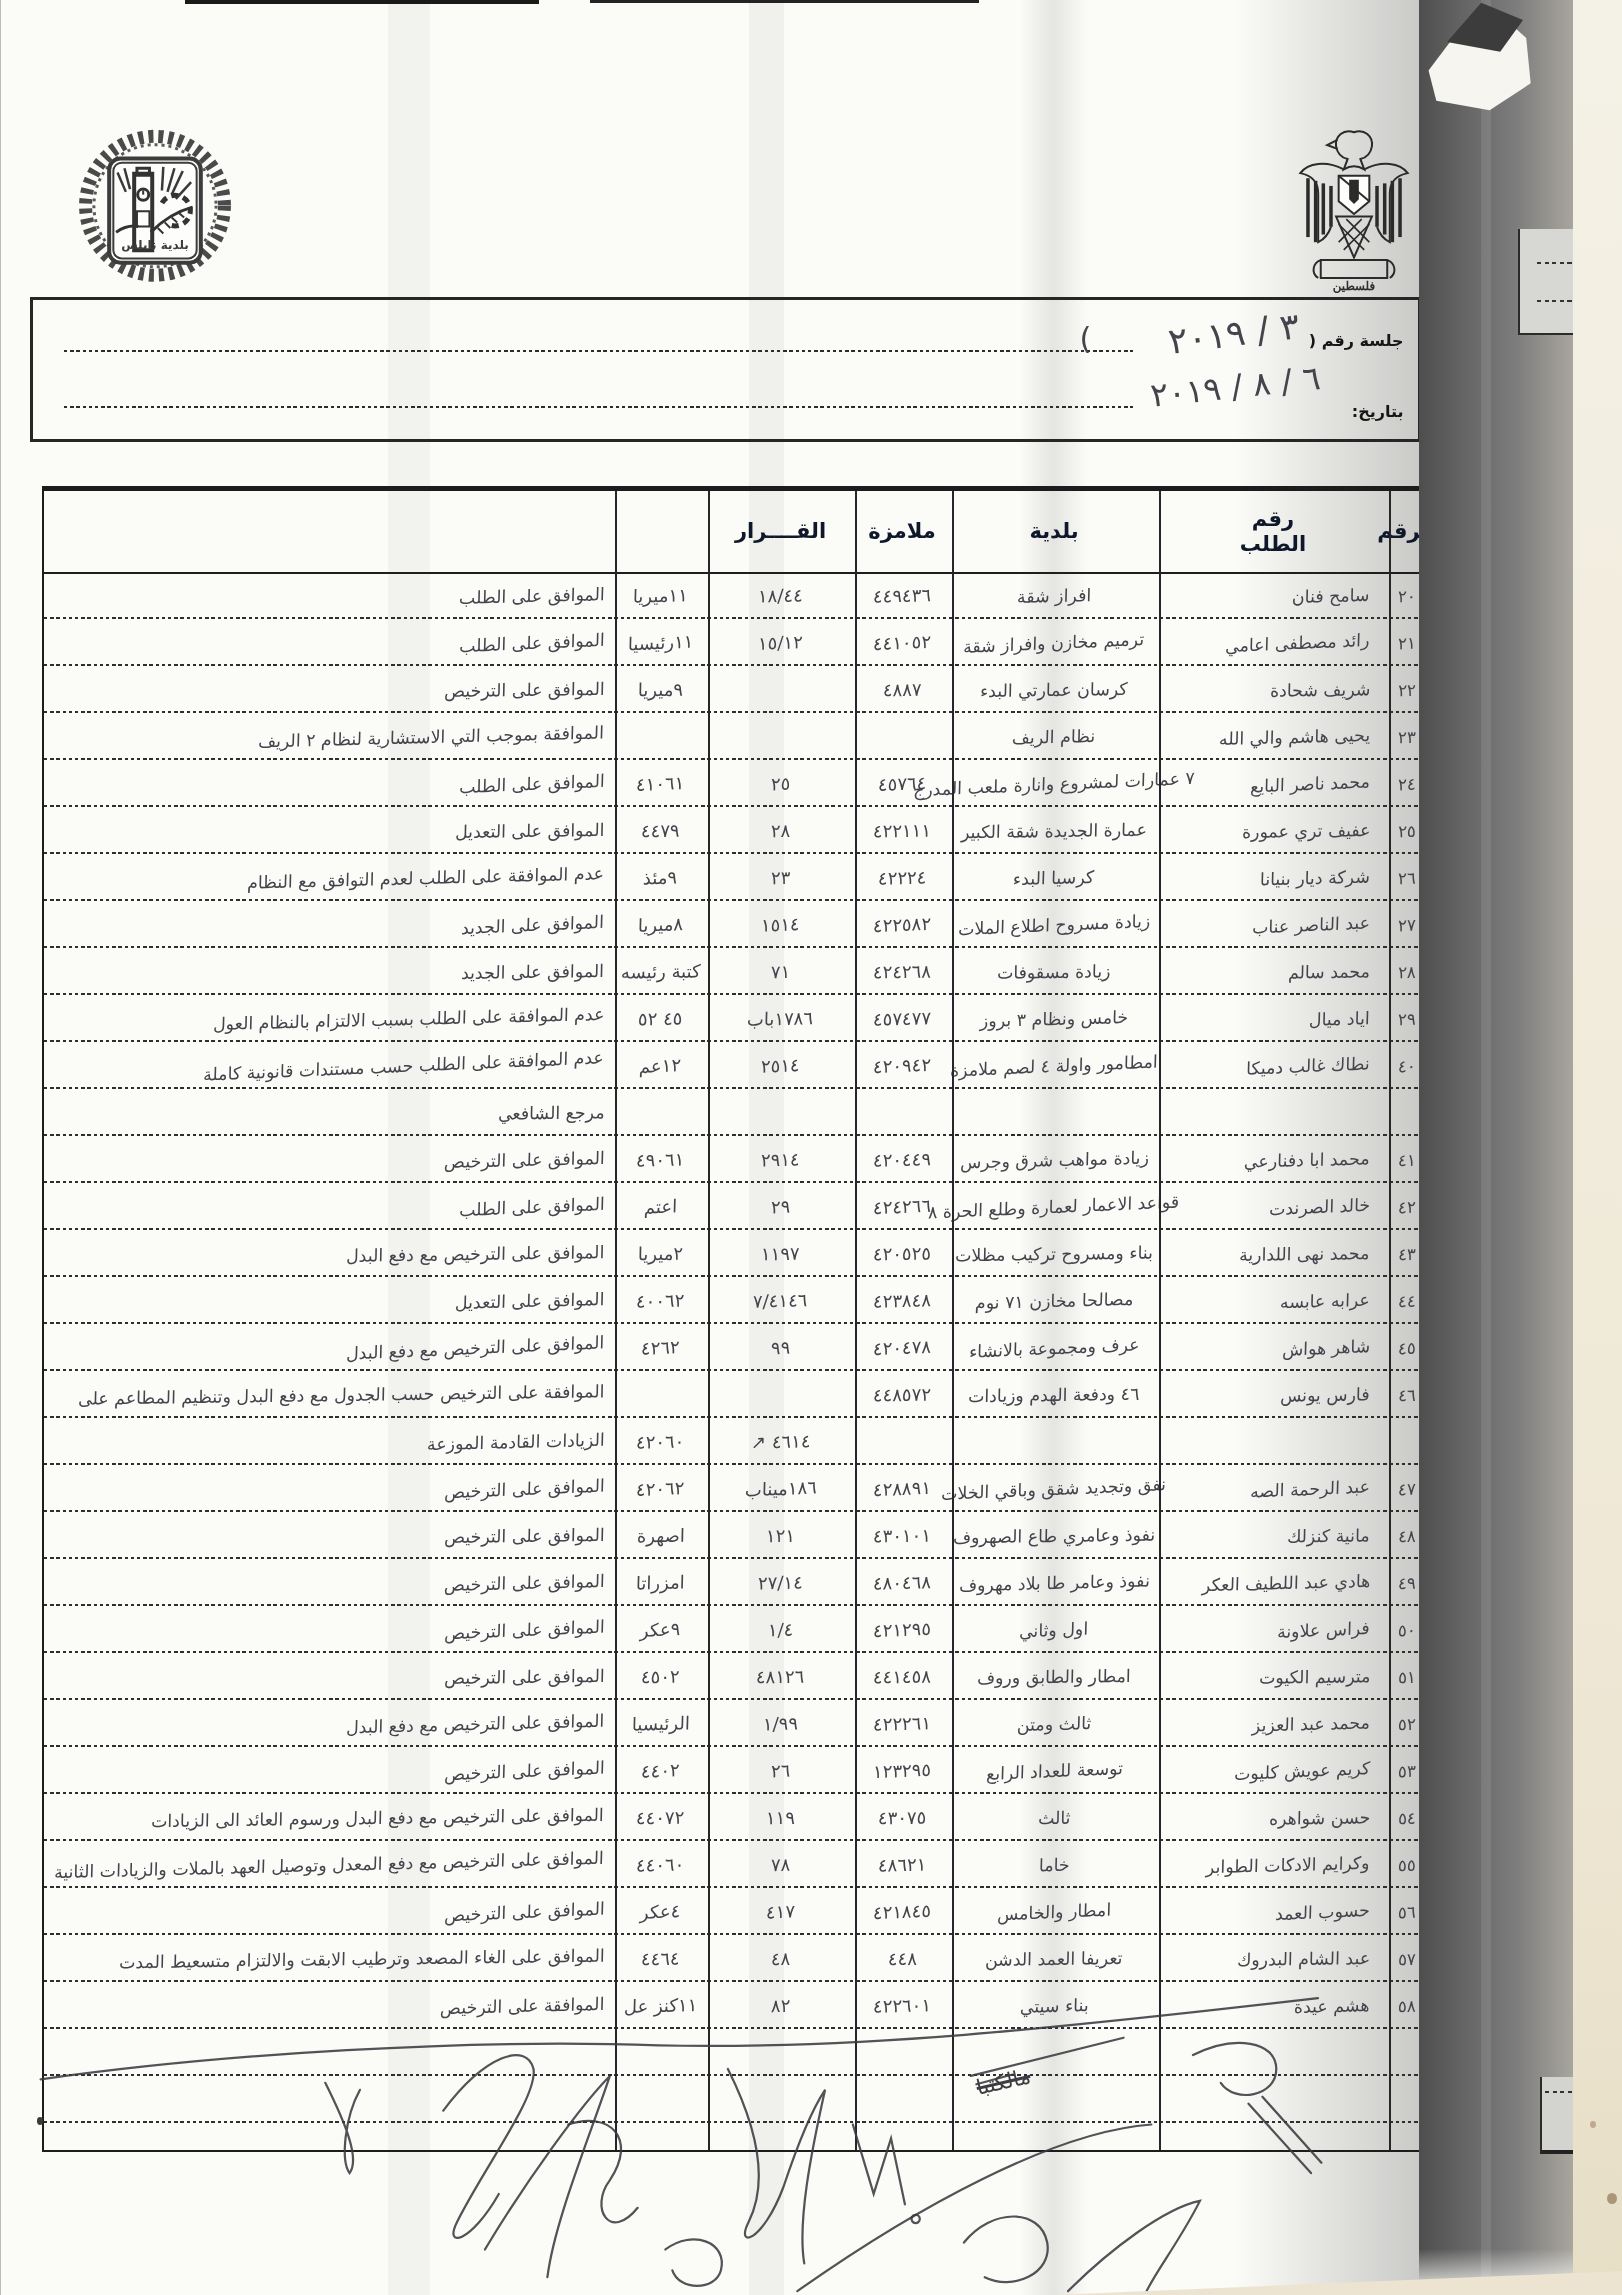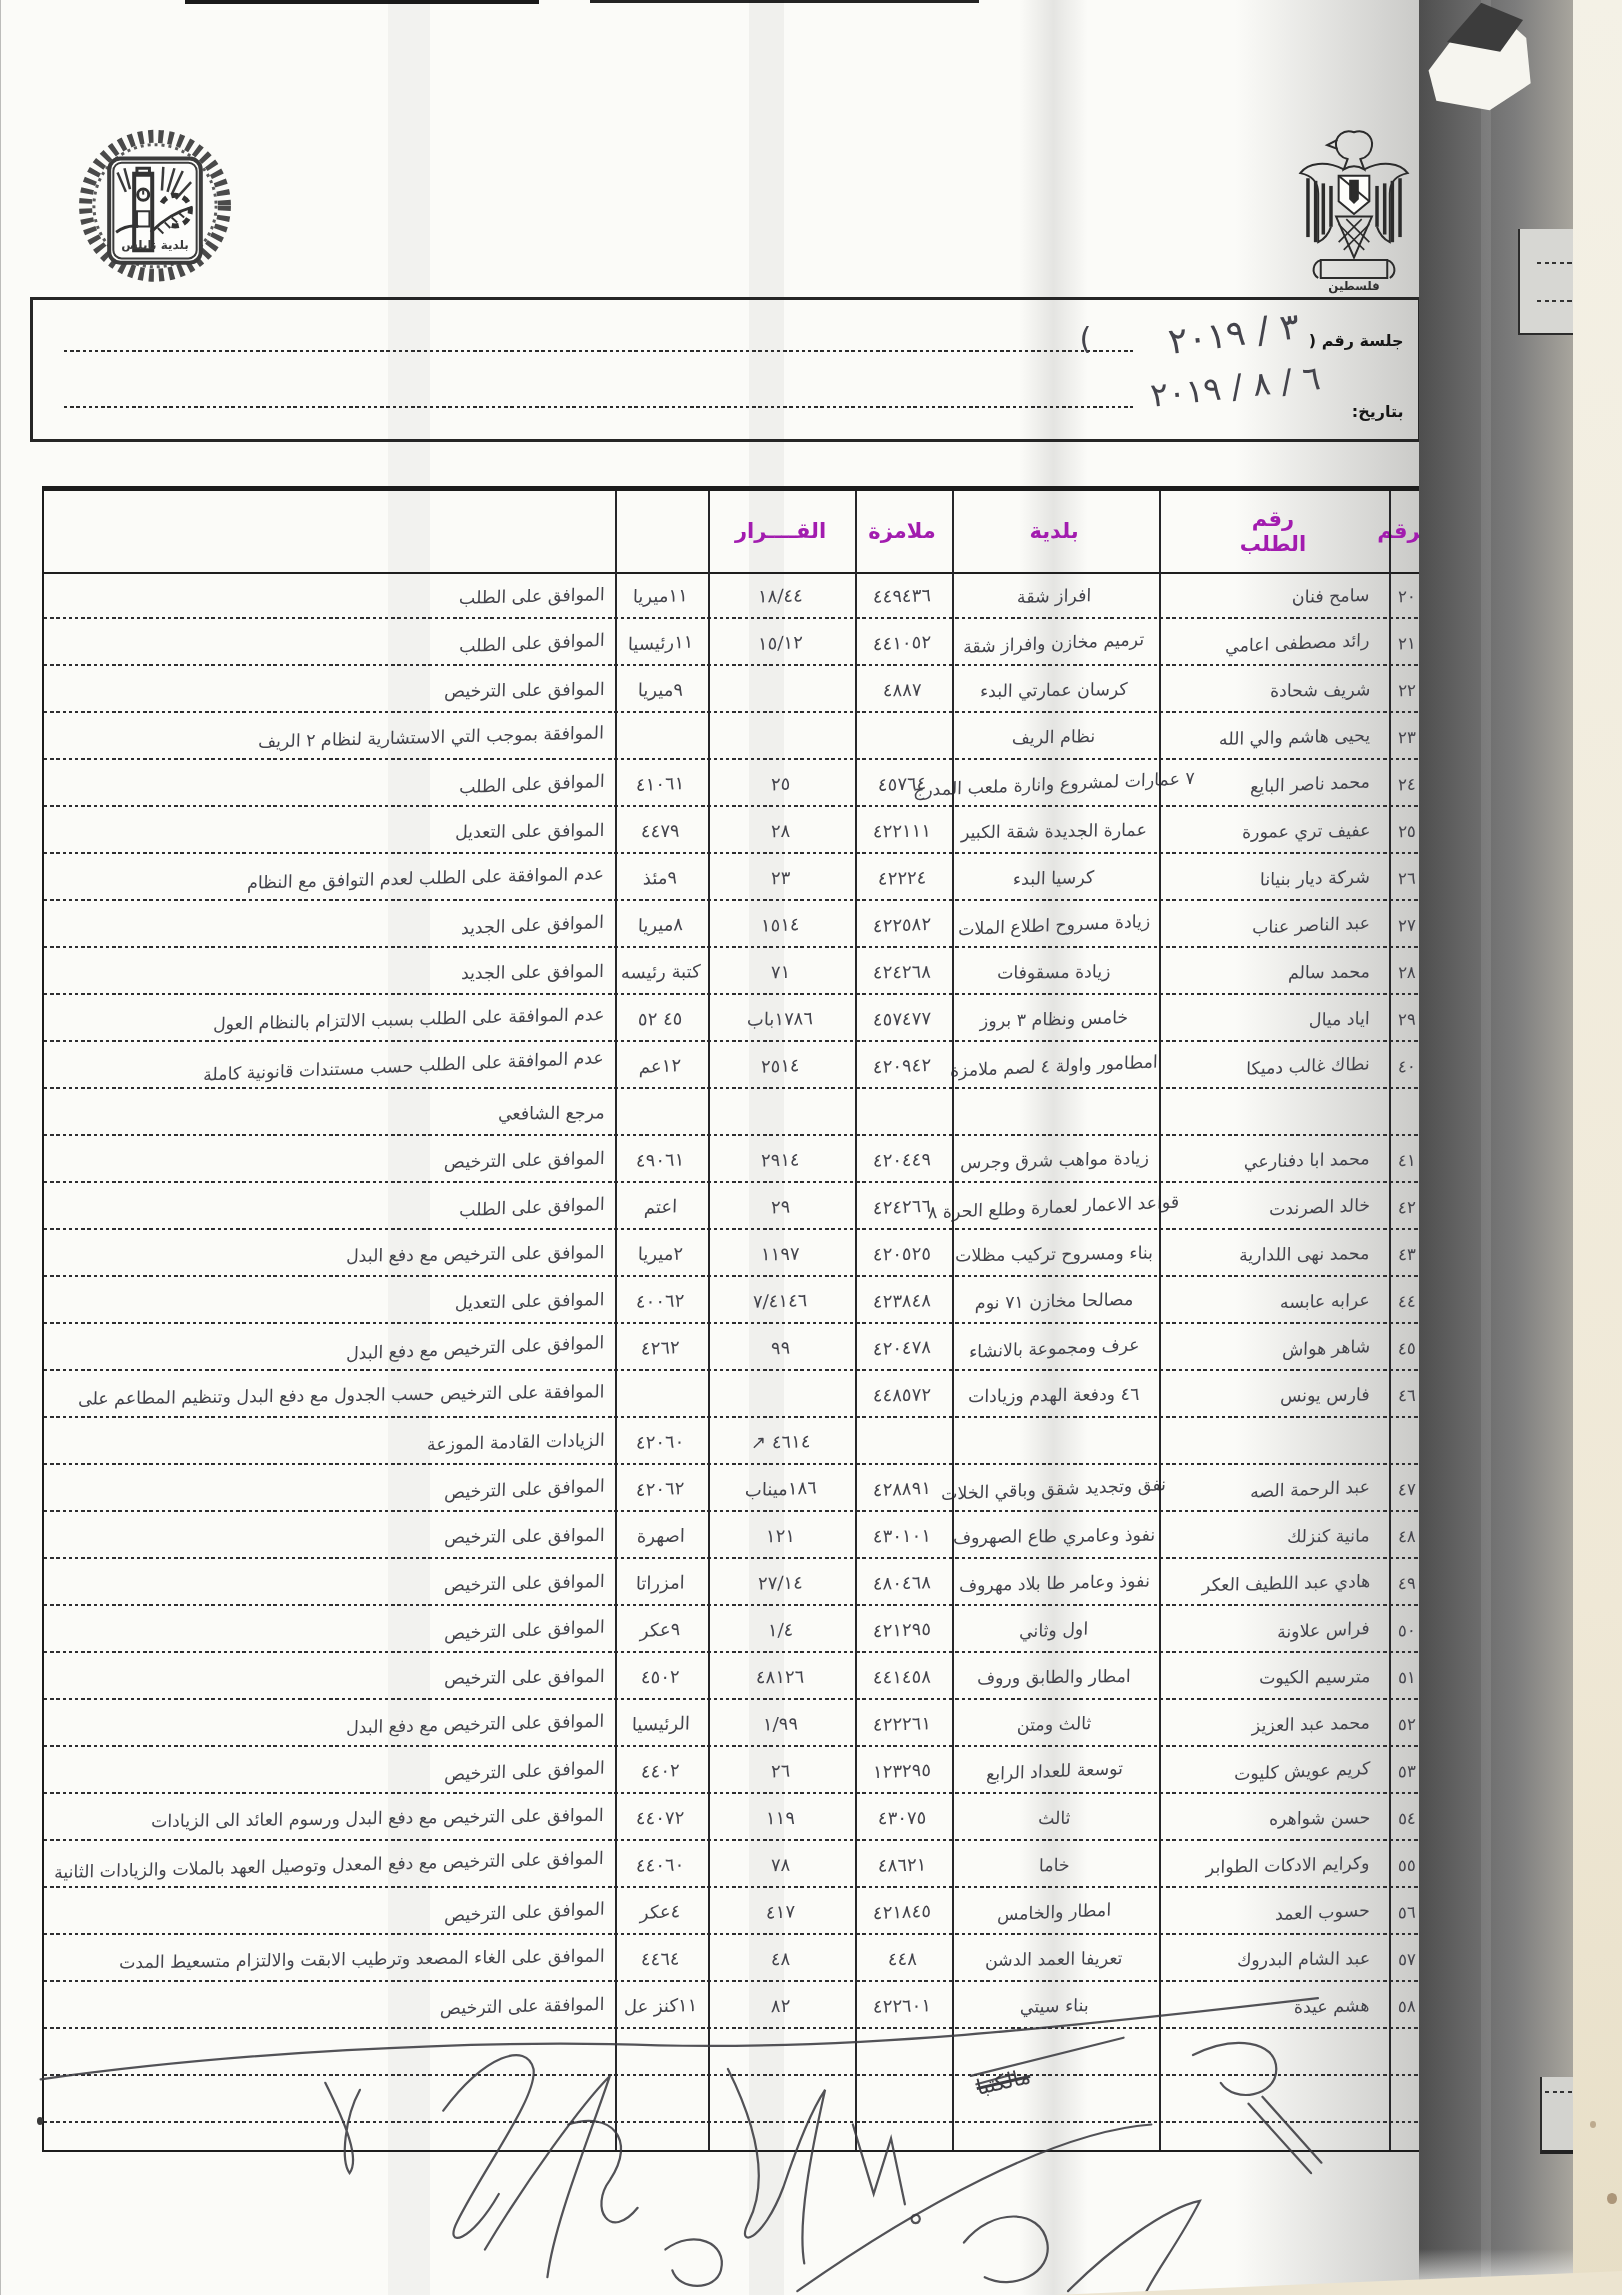--- a/index.html
+++ b/index.html
@@ -43,39 +43,39 @@
      background-image:repeating-linear-gradient(90deg,#333 0 4.2px,transparent 4.2px 7.6px);}
   .dot-bl{left:38px;top:2117px;width:6.2px;height:7.6px;border-radius:50%;background:#3a3a3a;}
   
   .title{left:375px;top:193px;width:791px;text-align:center;font-size:44px;font-weight:bold;
      color:#151517;letter-spacing:0.7px;text-shadow:0 0 0.7px #222;}
   .logo-wrap{left:74px;top:128px;width:164px;height:168px;}
   .logo-text{position:absolute;left:0;right:0;top:110px;text-align:center;font-size:12px;
      font-weight:bold;color:#3d3d3d;}
   .eagle-wrap{left:1291px;top:122px;width:128px;height:179px;}
   .eagle-text{position:absolute;left:0;right:0;top:157px;text-align:center;font-size:11.8px;
-     font-weight:bold;color:#2e2e2e;}
+     font-weight:bold;color:#2e2e2e;font-family:Liberation Serif, serif;}
   
   .session{left:30.5px;top:297px;width:1385px;height:139px;border:3.5px solid #262626;background:transparent;}
   .s-dotted{position:absolute;right:285px;width:1069px;height:2.1px;
      background-image:repeating-linear-gradient(90deg,#2c2c2c 0 3.5px,transparent 3.5px 6.2px);}
   .sd1{top:50px;} .sd2{top:106px;}
   .s-label{position:absolute;font-size:16px;font-weight:bold;color:#161616;}
   .s-num-label{right:14px;top:30.5px;} .s-date-label{right:14px;top:82px;margin-top:20px;}
   .hw{color:#44444c;}
   .s-num-val{position:absolute;right:118px;top:12.5px;font-size:36px;transform:rotate(-7deg);}
   .s-num-close{position:absolute;right:326px;top:21px;font-size:30.5px;}
   .s-date-val{position:absolute;right:97px;top:67px;font-size:33px;transform:rotate(-6deg);}
   
   .table{left:43px;top:486px;width:1385px;height:1666px;border:2.8px solid #1c1c1c;border-top-width:5.6px;
      box-sizing:border-box;}
   .thead{position:absolute;left:0;right:0;top:0;height:81px;border-bottom:2.8px solid #1e1e1e;
      display:grid;direction:rtl;grid-template-columns:37px 230px 208px 96px 147px 93px 568px;}
   .thead .hcell{display:flex;align-items:center;justify-content:center;font-size:21px;font-weight:bold;
-     color:#a21caf;white-space:pre-line;text-align:center;line-height:1.15;}
+     color:#0f172a;white-space:pre-line;text-align:center;line-height:1.15;}
   .vline{position:absolute;top:0;bottom:0;width:2.1px;background:#26262a;}
   .v1{right:34px;} .v2{right:264px;} .v3{right:471px;} .v4{right:568px;} .v5{right:715px;} .v6{right:808px;}
   #rows{position:absolute;left:0;right:0;top:81px;}
   .trow{position:relative;display:grid;direction:rtl;height:47px;
      grid-template-columns:37px 230px 208px 96px 147px 93px 568px;
      background-image:repeating-linear-gradient(90deg,#2e2e30 0 3.5px,transparent 3.5px 6.2px);
      background-size:100% 2.1px;background-position:0 100%;background-repeat:no-repeat;}
   .cell{display:flex;align-items:center;font-size:17.4px;white-space:nowrap;overflow:visible;}
   .c-num{justify-content:center;font-size:16.7px;}
   .c-name{justify-content:flex-start;padding-right:18px;}

